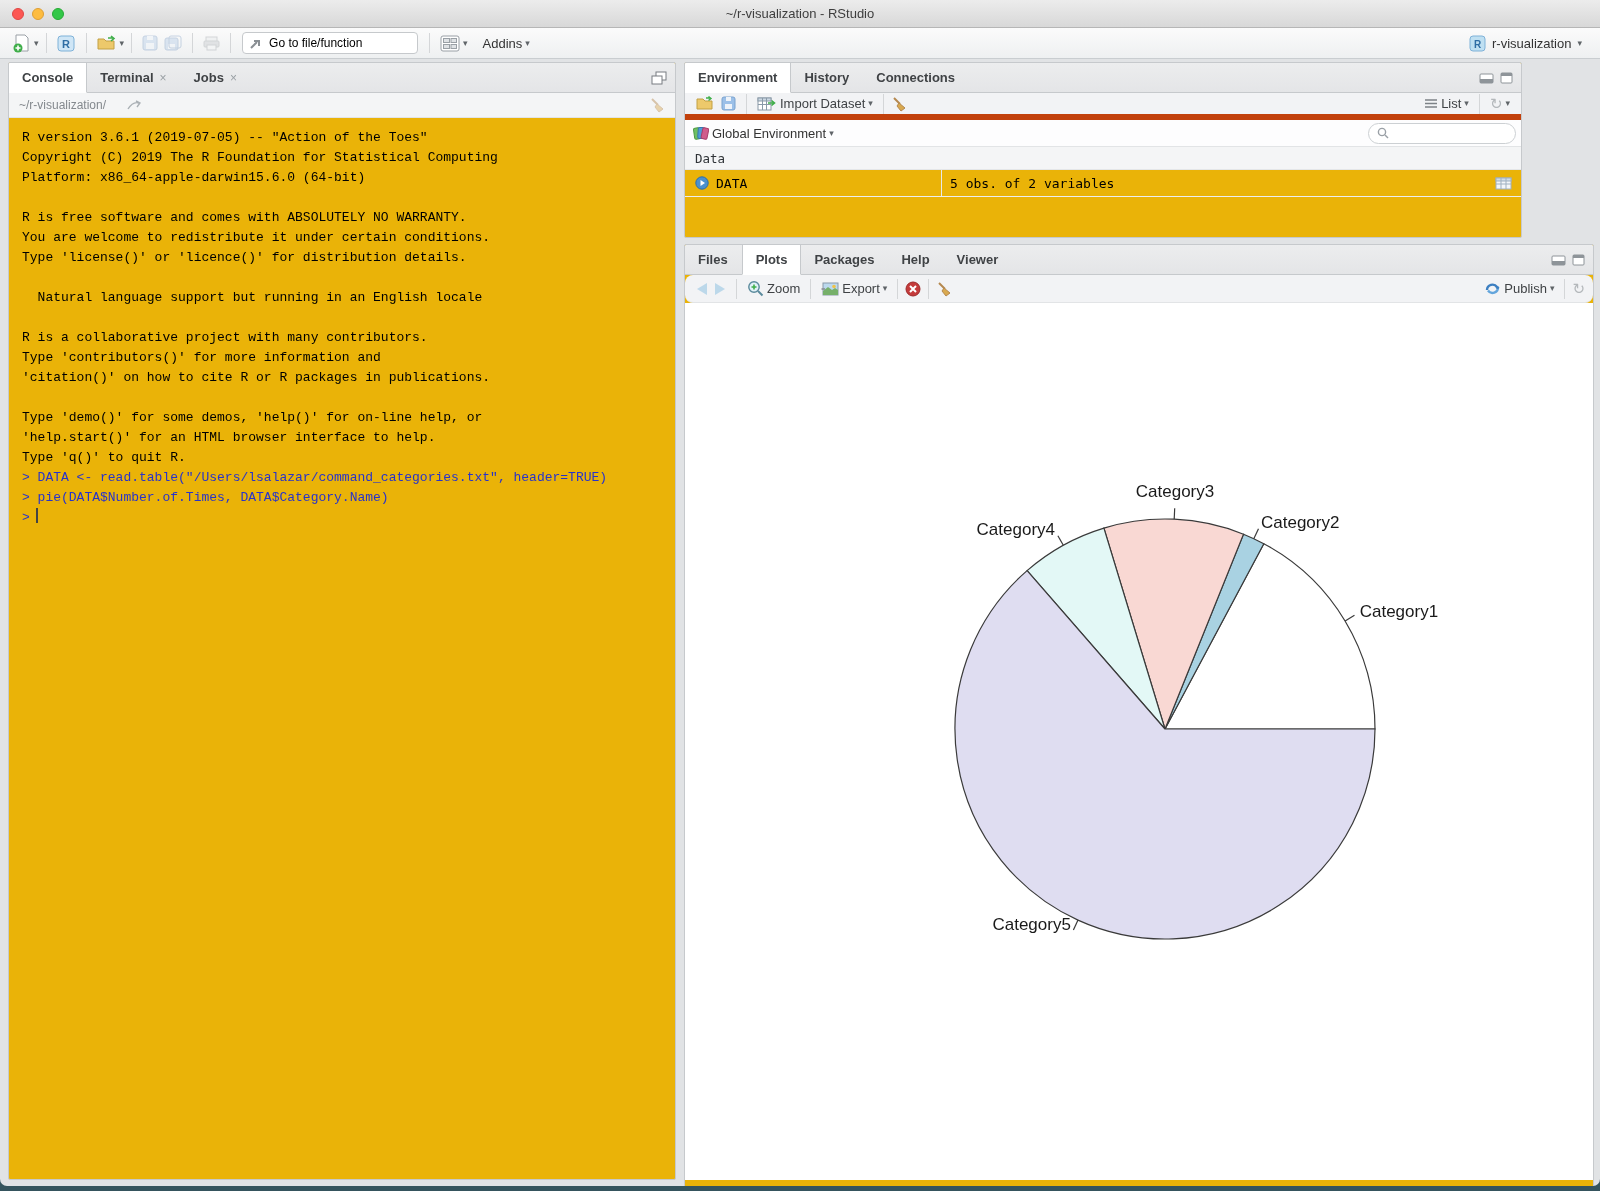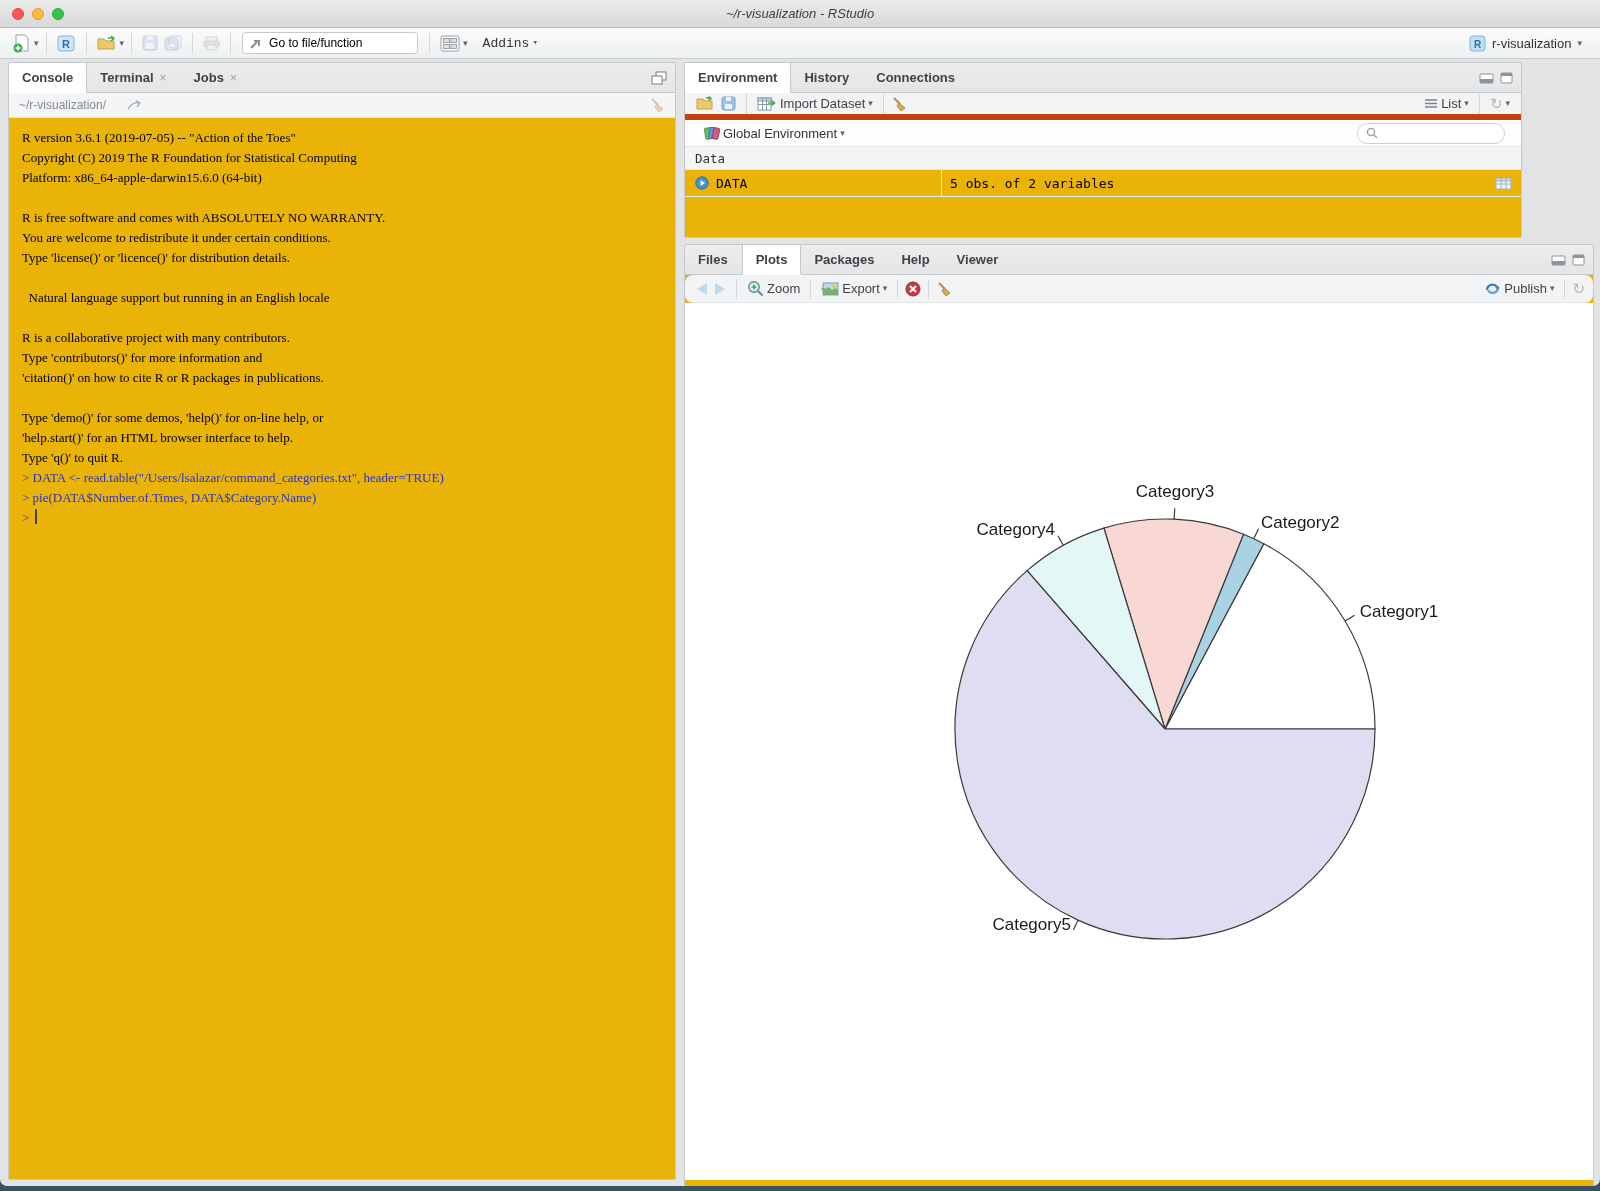--- a/index.html
+++ b/index.html
@@ -2,21 +2,21 @@
 <html><head>
 <meta charset="utf-8">
 <style>
   * { margin:0; padding:0; box-sizing:border-box; }
   html,body { width:1600px; height:1191px; }
   body { font-family:"Liberation Sans", sans-serif; background:#35545d; position:relative; overflow:hidden; }
   .window { position:absolute; left:0; top:0; width:1600px; height:1186px; background:#e1e3e5; border-radius:0 0 7px 7px; overflow:hidden; }
 
   
   .titlebar { position:absolute; left:0; top:0; width:1600px; height:28px;
-    background:linear-gradient(#ececec,#d8d8d8); border-bottom:1px solid #b6b6b6;font-style:italic; }
+    background:linear-gradient(#ececec,#d8d8d8); border-bottom:1px solid #b6b6b6; }
   .lights { position:absolute; left:12px; top:8px; display:flex; gap:8px; }
   .light { width:12px; height:12px; border-radius:50%; }
   .light.red { background:#fc5753; border:1px solid #df4744; }
   .light.yellow { background:#fdbc40; border:1px solid #de9f34; }
   .light.green { background:#33c748; border:1px solid #27aa35; }
   .title-text { position:absolute; left:0; right:0; top:6px; text-align:center; font-size:13px; color:#3e3e3e; }
 
   
   .main-toolbar { position:absolute; left:0; top:28px; width:1600px; height:31px;
     background:linear-gradient(#fbfbfb,#eef0f1); border-bottom:1px solid #c9cdd0;
@@ -44,31 +44,31 @@
   .tab.active { background:#fff; border-right:1px solid #c6c9cc; border-left:1px solid #c6c9cc;
     margin-bottom:-1px; border-bottom:1px solid #fff; }
   .tab:first-child.active { border-left:none; }
   .tab-close { font-size:12px; font-weight:400; color:#9aa0a5; }
   .tabbar-right { position:absolute; right:8px; top:0; height:30px; display:flex; align-items:center; gap:6px; }
 
   .subbar { height:25px; background:#f4f5f6; border-bottom:1px solid #e2e4e6;
     display:flex; align-items:center; padding:0 10px; }
   .console-path { font-size:12px; color:#84898e; display:flex; align-items:center; gap:21px; }
 
-  .console-body { padding:10px 0 0 13px; font-family:Liberation Serif, serif;
+  .console-body { padding:10px 0 0 13px; font-family:Liberation Mono, monospace;
     font-size:13px; line-height:20px; color:#000; }
   .console-body pre { font:inherit; white-space:pre; }
   .cmd { color:#2733cb; }
   .caret-bar { display:inline-block; width:2px; height:15px; background:#444; vertical-align:-2px; margin-left:6px; }
 
   
   .env-toolbar { height:27px; background:#f2f3f5; border-bottom:6px solid #c2410c;
     display:flex; align-items:center; padding:0 8px; font-size:13px; color:#3f4245;justify-content:center; }
   .env-scope { height:27px; background:#fdfdfe; border-bottom:1px solid #e2e4e6;
-    display:flex; align-items:center; padding:0 16px; font-size:13px; color:#333; }
+    display:flex; align-items:center; padding:0 5px; font-size:13px; color:#333; }
   .search-box { display:flex; align-items:center; gap:5px; width:148px; height:21px; background:#fff;
     border:1px solid #ccd0d3; border-radius:11px; padding:0 8px; }
   .env-section { height:23px; background:#f4f5f6; border-bottom:1px solid #e4e6e8;
     display:flex; align-items:center; padding:0 10px;
     font-family:"DejaVu Sans Mono", monospace; font-size:12.5px; color:#2f3337; }
   .env-row { height:27px; display:flex; align-items:center; border-bottom:1px solid #eceef0;
     font-family:"DejaVu Sans Mono", monospace; font-size:13px; color:#000; }
   .env-col-name { width:257px; display:flex; align-items:center; gap:7px; padding:0 10px;
     border-right:1px solid #e6e8ea; height:100%; }
   .env-col-value { flex:1; padding:0 8px; }
@@ -155,21 +155,21 @@
     <span class="tbtn">
       <svg width="20" height="17">
         <rect x="1" y="1" width="18" height="15" rx="2" fill="#fff" stroke="#9aa0a6"></rect>
         <rect x="3.5" y="3.5" width="6" height="4" fill="#dfe2e5" stroke="#9aa0a6"></rect>
         <rect x="11" y="3.5" width="5.5" height="4" fill="#dfe2e5" stroke="#9aa0a6"></rect>
         <rect x="3.5" y="9.5" width="6" height="4" fill="#dfe2e5" stroke="#9aa0a6"></rect>
         <rect x="11" y="9.5" width="5.5" height="4" fill="#dfe2e5" stroke="#9aa0a6"></rect>
       </svg>
     </span>
     <span class="caret">▾</span>
-    <span class="tbtn" style="margin-left:12px; font-size:13px; color:#333;font-family:Liberation Mono, monospace;">
+    <span class="tbtn" style="margin-left:12px; font-size:13px; color:#333;">
       <span>Addins</span>
       <span class="caret">▾</span>
     </span>
     <span class="spacer"></span>
     <span class="proj-sel">
       <svg width="17" height="17">
         <rect x="1" y="1" width="15" height="15" rx="3" fill="#bfe0f2" stroke="#7fb2d8"></rect>
         <text x="8.5" y="12.5" text-anchor="middle" font-size="10" font-weight="bold" fill="#2e6da4">R</text>
       </svg>
       <span>r-visualization</span>

